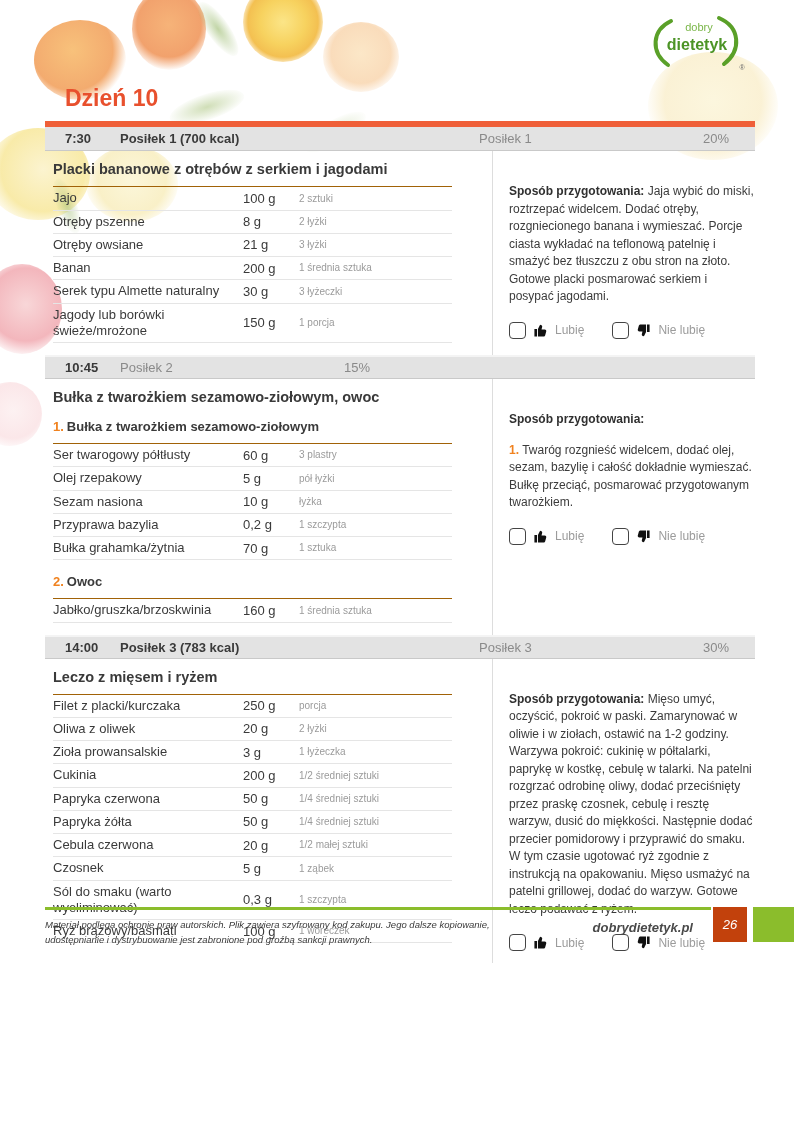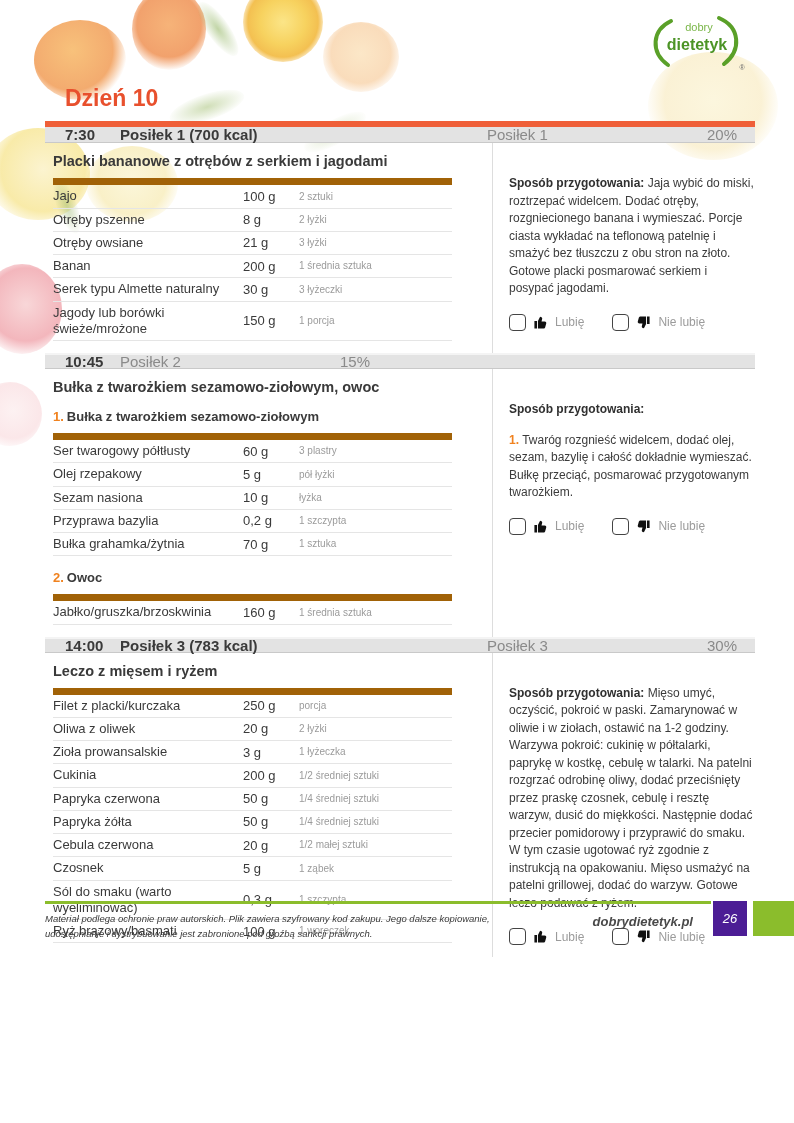--- a/index.html
+++ b/index.html
@@ -36,32 +36,32 @@
   .l4{left:300px;top:120px;width:70px;height:24px;opacity:.35;transform:rotate(-30deg);
     background:radial-gradient(ellipse at 50% 50%, #a9c37c 0%, rgba(169,195,124,0) 75%);}
 
   
   .content{position:relative;z-index:1;}
   .logo{position:absolute;top:14px;right:46px;}
   h1.title{margin:0 0 0 65px;padding-top:86px;font-size:23px;line-height:1.1;
     font-weight:bold;color:#e8502d;}
   .accent{margin:10px 39px 0 45px;height:6px;background:#ef5f38;}
   .wrap{margin:0 39px 0 45px;}
-  .mh{display:flex;align-items:center;height:16px;background:#e3e3e3;
-      border-bottom:1px solid #c9c9c9;padding:0 18px 0 20px;font-size:15px;box-sizing:border-box;}
+  .mh{display:flex;align-items:center;height:24px;background:#e3e3e3;
+      border-bottom:1px solid #c9c9c9;padding:0 26px 0 20px;font-size:13px;box-sizing:border-box;}
   .mh.plain{border-top:2px solid #f4f4f4;}
   .mh .t{width:55px;font-weight:bold;color:#3a3a3a;}
   .mh .ttl{flex:1;font-weight:bold;color:#3a3a3a;}
   .mh .nm{width:215px;color:#8a8a8a;}
   .mh .pct{width:35px;text-align:right;color:#8a8a8a;}
   .sbody{display:flex;align-items:stretch;}
   .lcol{width:445px;box-sizing:border-box;padding:10px 0 12px 0;}
   .rcol{flex:1;border-left:1px solid #ddd;box-sizing:border-box;padding:32px 0 12px 16px;margin-left:40px;}
   .rtitle{margin:0 0 0 8px;font-size:14.5px;font-weight:bold;color:#3a3a3a;}
-  .itable{margin:9px 0 0 8px;border-top:7px solid #a16207;}
+  .itable{margin:9px 0 0 8px;border-top:1px solid #a16207;}
   .irow{display:flex;align-items:center;border-bottom:1px solid #e5e5e5;padding:3px 0;}
   .iname{flex:0 0 186px;font-size:13px;color:#3a3a3a;line-height:1.25;padding-right:4px;}
   .iamt{flex:0 0 56px;font-size:13px;color:#3a3a3a;}
   .imeas{width:96px;font-size:10px;color:#9b9b9b;line-height:1.35;}
   .ghead{margin:14px 0 0 8px;font-size:13px;font-weight:bold;color:#3a3a3a;}
   .gnum{color:#f0821f;margin-right:3px;}
   .prep{margin:0;font-size:12px;color:#3b3b3b;line-height:1.46;width:246px;}
   .prep b{color:#303030;}
   .prep.step{margin-top:13px;}
   .stepnum{color:#f0821f;font-weight:bold;}
@@ -69,21 +69,21 @@
   .like{display:flex;align-items:center;gap:7px;}
   .cb{width:17px;height:17px;border:1px solid #444;border-radius:4px;background:#fff;box-sizing:border-box;}
   .lbl{font-size:12px;color:#9b9b9b;}
   .thumb{width:15px;height:15px;fill:#111;}
 
   
   .footer{position:absolute;left:45px;right:0;bottom:16px;display:flex;align-items:flex-start;z-index:1;font-style:italic;}
   .fleft{flex:1;border-top:3px solid #8bbd2c;display:flex;align-items:flex-start;}
   .fcopy{flex:0 0 470px;font-size:9.5px;color:#3a3a3a;line-height:1.6;padding-top:7px;}
   .fsite{margin-left:auto;font-size:13px;font-weight:bold;color:#4a4a4a;padding:10px 18px 0 0;}
-  .fbadge{width:34px;height:35px;background:#4c1d95;color:#fff;font-size:13px;
+  .fbadge{width:34px;height:35px;background:#c2410c;color:#fff;font-size:13px;
     display:flex;align-items:center;justify-content:center;margin-left:2px;}
   .fedge{width:41px;height:35px;background:#8bbd2c;margin-left:6px;}
 </style>
 </head>
 <body>
 
 <div class="page">
 
   <div class="decor">
     <div class="blob b-orange1"></div>

